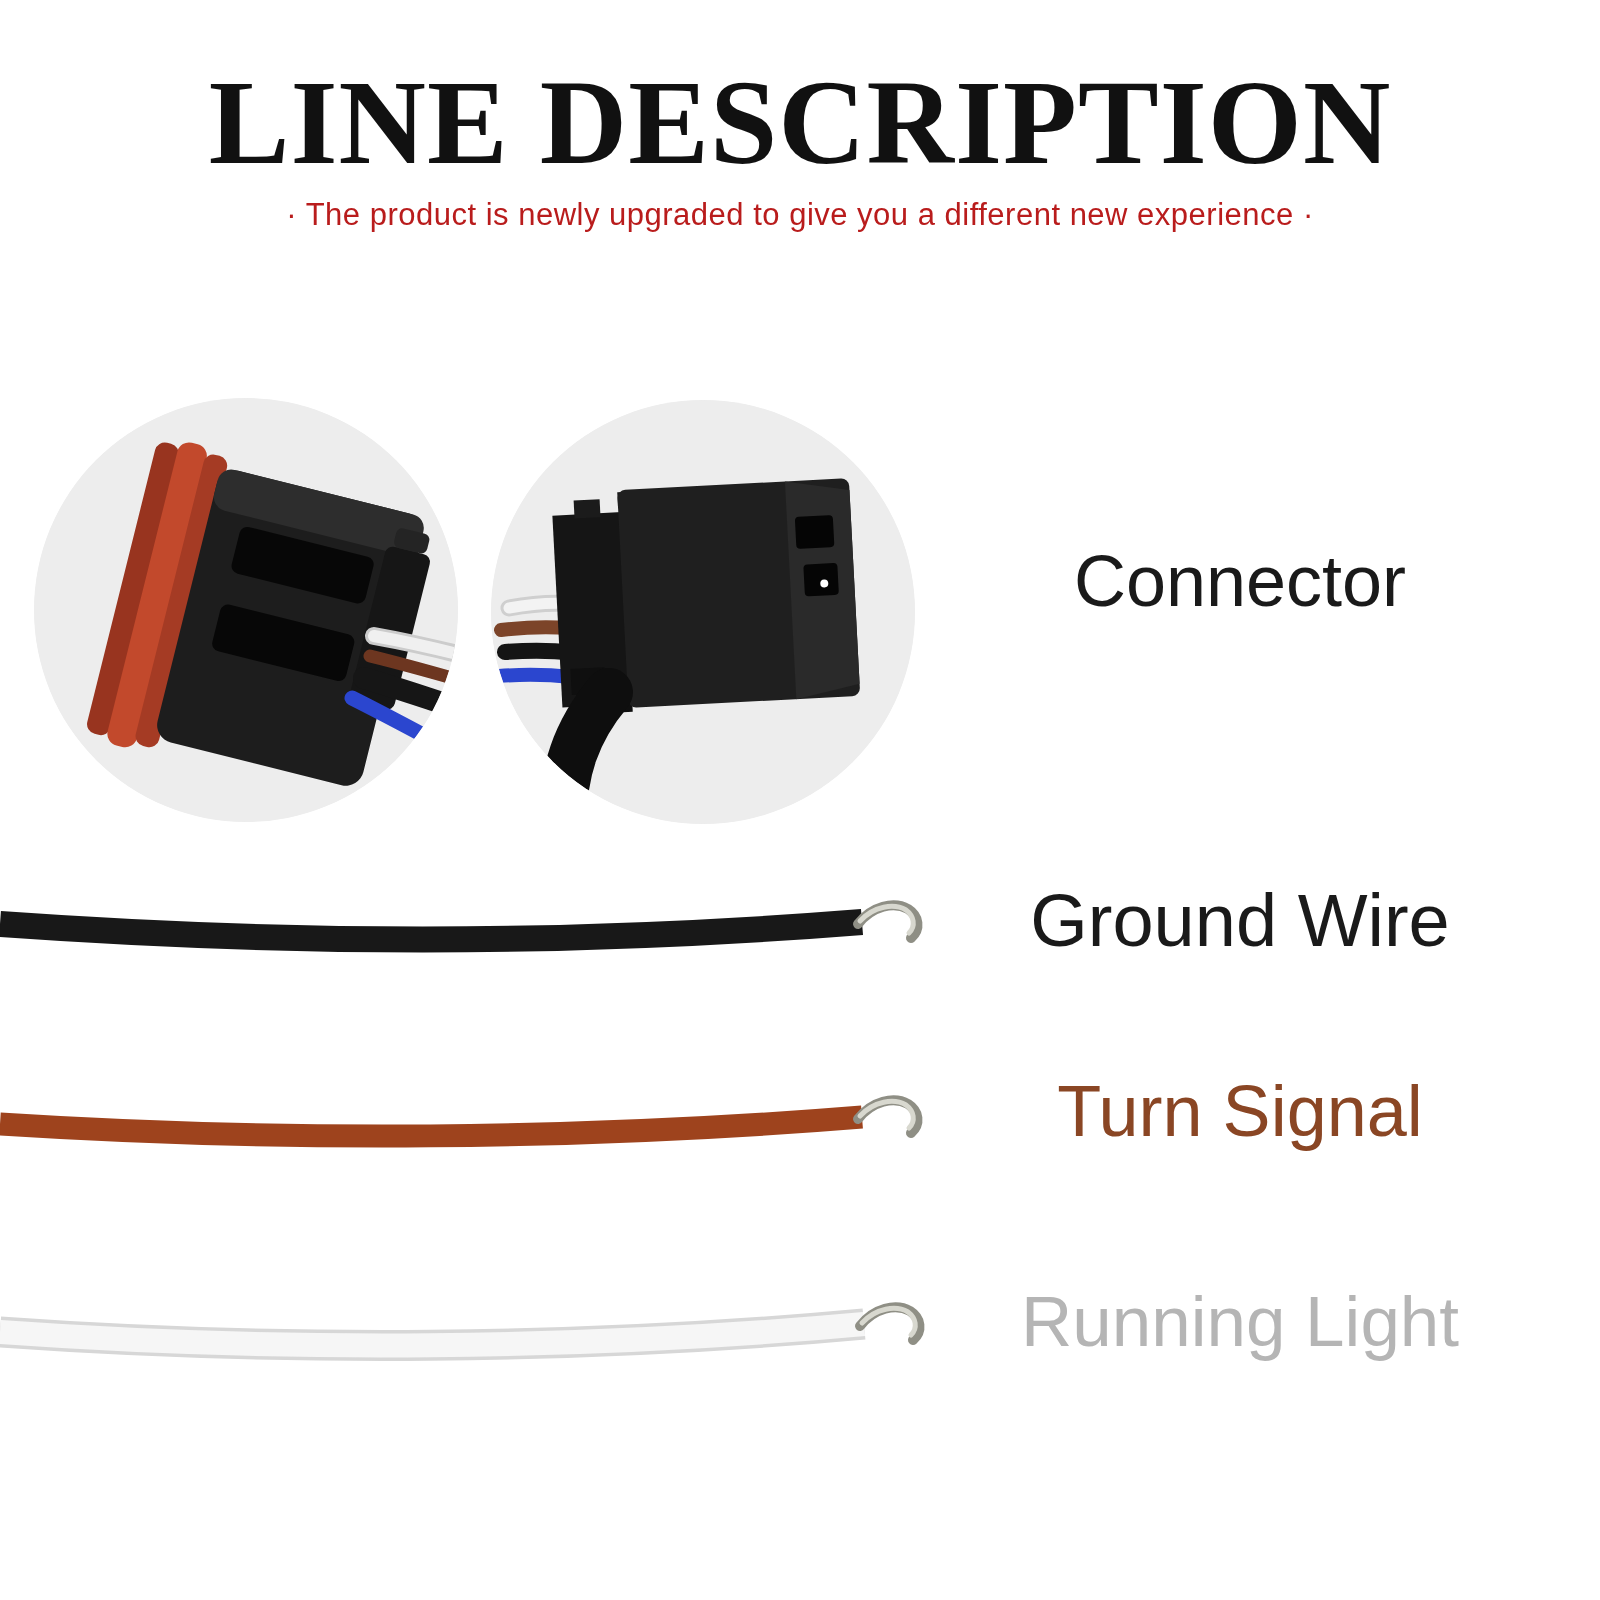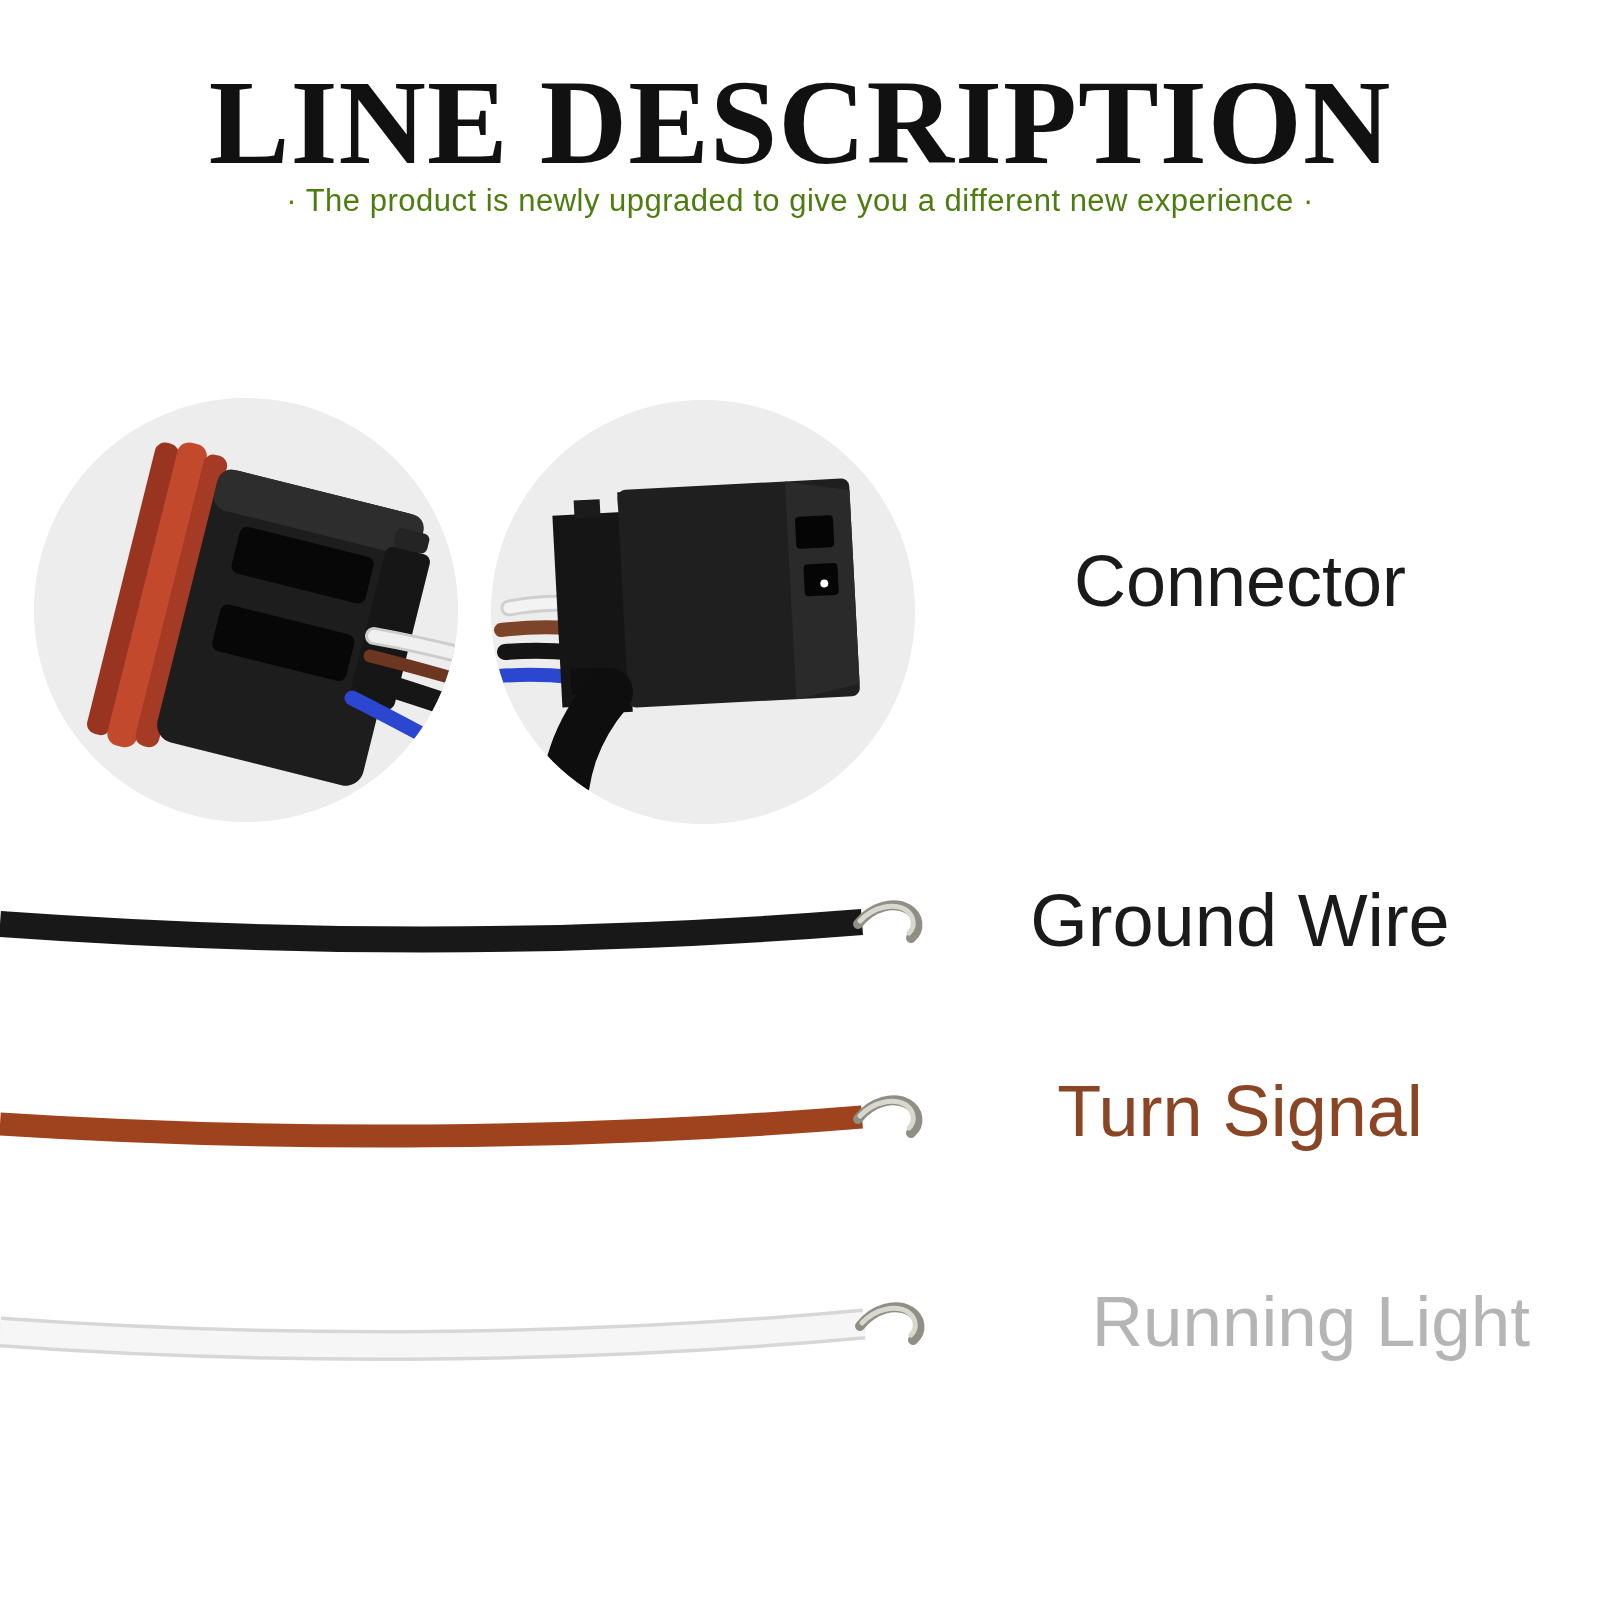--- a/index.html
+++ b/index.html
@@ -12,24 +12,24 @@
     position:absolute;top:56px;left:0;right:0;margin:0;
     text-align:center;
     font-family:"Liberation Serif",serif;
     font-weight:700;
     font-size:121px;line-height:1.1;
     letter-spacing:1px;
     color:#111111;
     white-space:nowrap;
   }
   .subtitle{
-    position:absolute;top:182px;left:0;right:0;margin:0;
+    position:absolute;top:182px;left:0;right:0;margin:14px;
     text-align:center;
     font-size:31px;line-height:1.2;
-    color:#4d7c0f;
+    color:#b91c1c;
     letter-spacing:0.5px;
     white-space:nowrap;
   }
   
   .circle{
     position:absolute;width:424px;height:424px;border-radius:50%;
     background:#ededed;overflow:hidden;
   }
   .circle-left{left:34px;top:398px;}
   .circle-right{left:491px;top:400px;}
@@ -41,21 +41,21 @@
   }
   
   .lbl{
     position:absolute;left:950px;width:580px;
     text-align:center;font-weight:400;line-height:1.1;
     white-space:nowrap;
   }
   .lbl-connector{top:542px;font-size:72px;color:#1a1a1a;}
   .lbl-ground{top:880px;font-size:74px;color:#1a1a1a;}
   .lbl-turn{top:1072px;font-size:72px;color:#8a4624;}
-  .lbl-running{top:1283px;font-size:71px;color:#b5b5b5;text-align:right;}
+  .lbl-running{top:1283px;font-size:71px;color:#b5b5b5;}
 </style>
 </head>
 <body>
 
 <div class="canvas">
 
   <h1 class="title">LINE DESCRIPTION</h1>
   <p class="subtitle">· The product is newly upgraded to give you a different new experience ·</p>
 
   <div class="circle circle-left">

